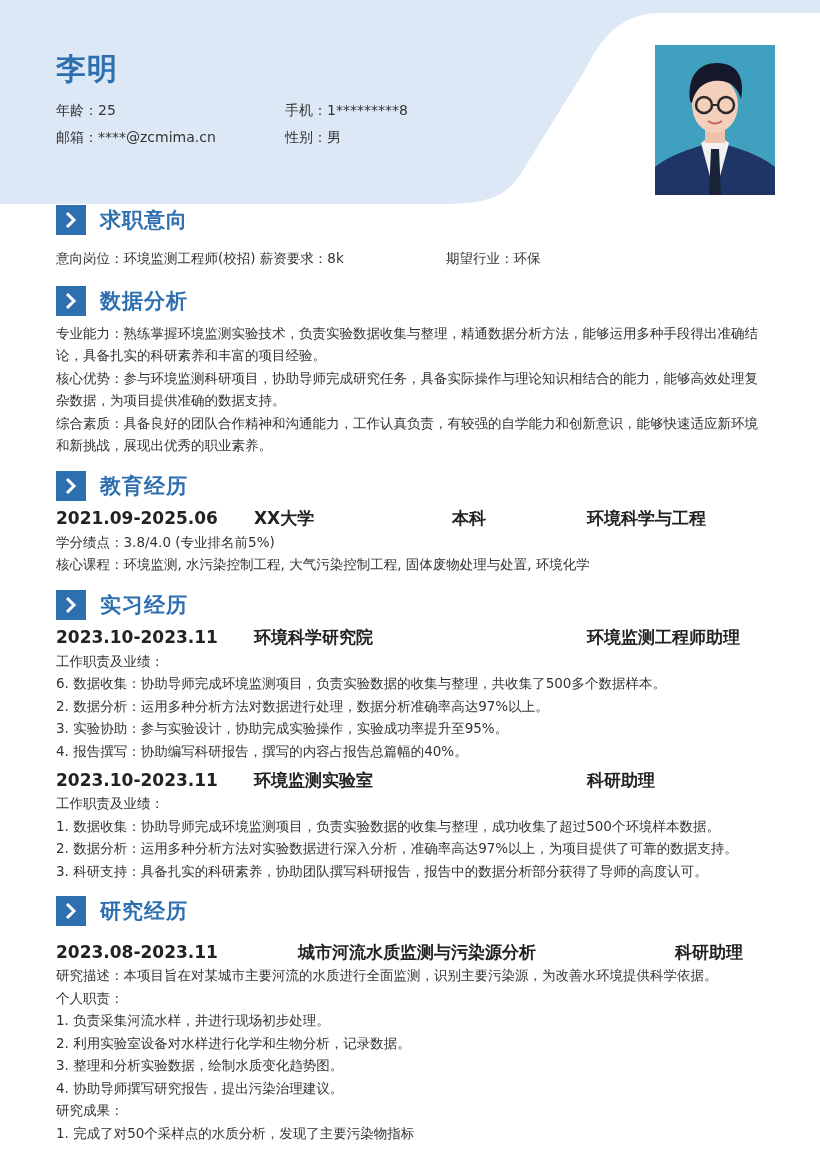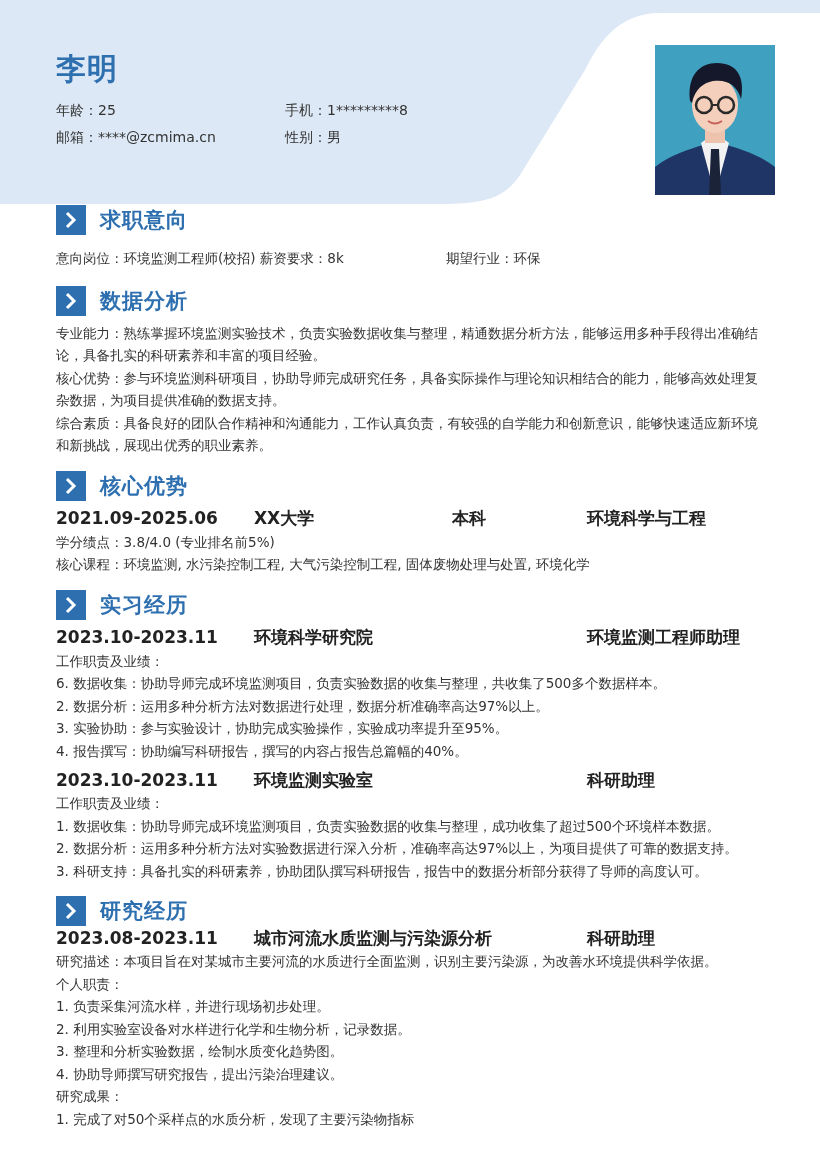--- a/index.html
+++ b/index.html
@@ -112,21 +112,21 @@
     <div class="para">核心优势：参与环境监测科研项目，协助导师完成研究任务，具备实际操作与理论知识相结合的能力，能够高效处理复杂数据，为项目提供准确的数据支持。</div>
     <div class="para">综合素质：具备良好的团队合作精神和沟通能力，工作认真负责，有较强的自学能力和创新意识，能够快速适应新环境和新挑战，展现出优秀的职业素养。</div>
   </div>
 
   <div class="sec-head" style="margin-top:14px;">
     <div class="sec-icon">
       <svg width="14" height="18" viewBox="0 0 14 18">
           <path d="M3,2 L10,9 L3,16" fill="none" stroke="#ffffff" stroke-width="3"></path>
         </svg>
     </div>
-    <div class="sec-title">核心优势</div>
+    <div class="sec-title">教育经历</div>
   </div>
   <div class="row" style="margin-top:6px;">
     <span class="c1">2021.09-2025.06</span>
     <span class="c2">XX大学</span>
     <span class="c3">本科</span>
     <span class="c4">环境科学与工程</span>
   </div>
   <div class="line">学分绩点：3.8/4.0 (专业排名前5%)</div>
   <div class="line">核心课程：环境监测, 水污染控制工程, 大气污染控制工程, 固体废物处理与处置, 环境化学</div>
 
@@ -160,21 +160,21 @@
   <div class="line">3. 科研支持：具备扎实的科研素养，协助团队撰写科研报告，报告中的数据分析部分获得了导师的高度认可。</div>
 
   <div class="sec-head" style="margin-top:14px;">
     <div class="sec-icon">
       <svg width="14" height="18" viewBox="0 0 14 18">
           <path d="M3,2 L10,9 L3,16" fill="none" stroke="#ffffff" stroke-width="3"></path>
         </svg>
     </div>
     <div class="sec-title">研究经历</div>
   </div>
-  <div class="row row2" style="margin-top:0;">
+  <div class="row row2" style="margin-top:14px;gap:44px;">
     <span class="c1">2023.08-2023.11</span>
     <span class="c2">城市河流水质监测与污染源分析</span>
     <span class="c4">科研助理</span>
   </div>
   <div class="line">研究描述：本项目旨在对某城市主要河流的水质进行全面监测，识别主要污染源，为改善水环境提供科学依据。</div>
   <div class="line">个人职责：</div>
   <div class="line">1. 负责采集河流水样，并进行现场初步处理。</div>
   <div class="line">2. 利用实验室设备对水样进行化学和生物分析，记录数据。</div>
   <div class="line">3. 整理和分析实验数据，绘制水质变化趋势图。</div>
   <div class="line">4. 协助导师撰写研究报告，提出污染治理建议。</div>

